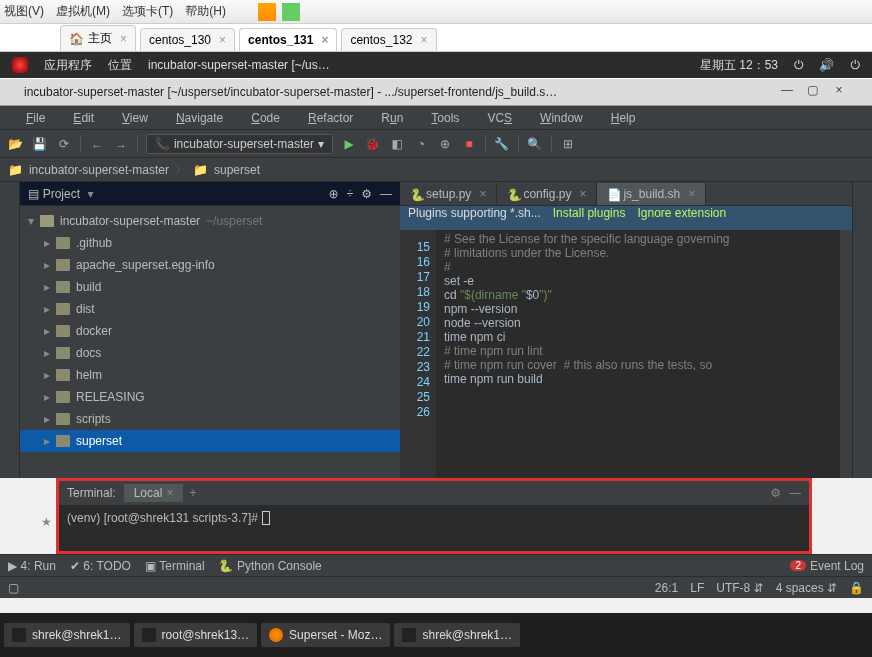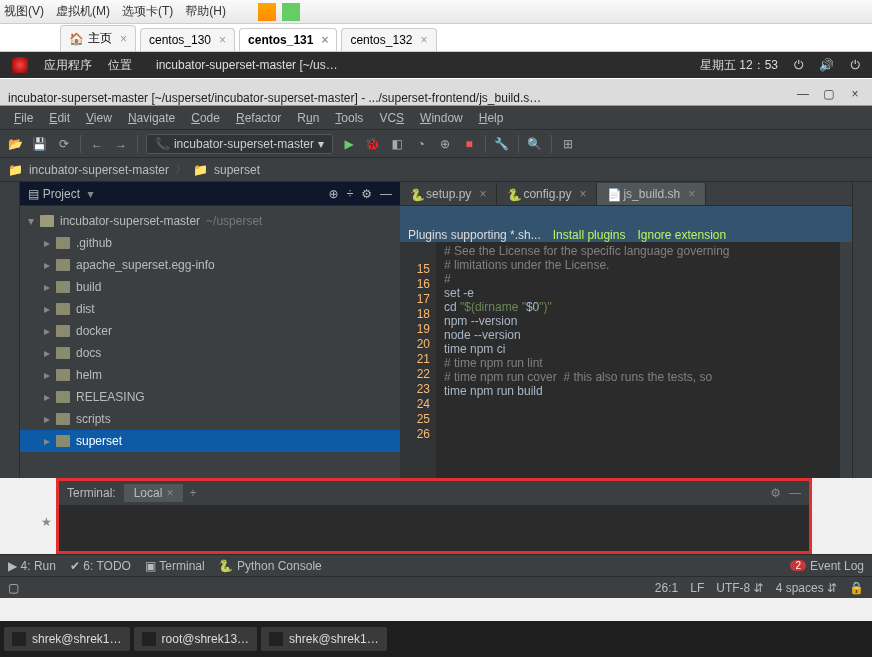--- a/index.html
+++ b/index.html
@@ -8,25 +8,25 @@
 .host-menubar span { color: #333; }
 .host-toolbar-icons { display: flex; gap: 6px; margin-left: 20px; }
 .host-tb-icon { width: 18px; height: 18px; display: inline-block; }
 .host-tabs { background: #fff; height: 28px; display: flex; align-items: flex-end; padding-left: 60px; gap: 4px; border-bottom: 1px solid #ccc; }
 .host-tab { background: #f5f5f5; border: 1px solid #ccc; border-bottom: none; padding: 4px 8px; display: flex; align-items: center; gap: 4px; border-radius: 4px 4px 0 0; }
 .host-tab.active { background: #fff; font-weight: bold; }
 .host-tab .x { color: #999; margin-left: 4px; }
 .gnome-bar { background: #2c2c2c; color: #ddd; height: 26px; display: flex; align-items: center; padding: 0 12px; gap: 16px; }
 .gnome-bar .app-ico { width: 16px; height: 16px; background: radial-gradient(circle,#f44,#800); border-radius: 3px; }
 .gnome-bar .spacer { flex: 1; }
-.ide-titlebar { background: #dcdcdc; height: 28px; display: flex; align-items: flex-end; padding: 0 8px; border-top: 1px solid #fff; border-bottom: 1px solid #999; }
+.ide-titlebar { background: #dcdcdc; height: 28px; display: flex; align-items: center; padding: 0 24px; border-top: 1px solid #fff; border-bottom: 1px solid #999; }
 .ide-titlebar .title-text { flex: 1; color: #222; }
 .ide-titlebar .win-btn { width: 18px; height: 18px; margin-left: 8px; color: #444; text-align: center; }
 .ide-menubar { background: #3c3f41; color: #bbb; height: 24px; display: flex; align-items: center; padding: 0 8px; gap: 4px; border-bottom: 1px solid #2b2b2b; }
-.ide-menubar span { padding: 2px 6px; }
+.ide-menubar span { padding: 2px 6px; margin-left: 12px; }
 .ide-toolbar { background: #3c3f41; height: 28px; display: flex; align-items: center; padding: 0 8px; gap: 8px; border-bottom: 1px solid #2b2b2b; }
 .ide-tb-ico { width: 16px; height: 16px; color: #aaa; display: flex; align-items: center; justify-content: center; }
 .ide-tb-sep { width: 1px; height: 18px; background: #555; }
 .run-config { background: #313335; border: 1px solid #555; border-radius: 3px; padding: 2px 8px; color: #ccc; display: flex; align-items: center; gap: 4px; }
 .breadcrumb { background: #3c3f41; color: #bbb; height: 24px; display: flex; align-items: center; padding: 0 8px; gap: 6px; border-bottom: 1px solid #2b2b2b; }
 .breadcrumb .sep { color: #666; }
 .ide-body { display: flex; height: 296px; background: #2b2b2b; }
 .left-gutter { width: 20px; background: #3c3f41; border-right: 1px solid #2b2b2b; display: flex; flex-direction: column; align-items: center; padding-top: 4px; gap: 4px; }
 .project-panel { width: 380px; background: #3c3f41; display: flex; flex-direction: column; }
 .project-header { background: #0f172a; height: 24px; display: flex; align-items: center; padding: 0 8px; color: #bbb; border-bottom: 1px solid #2b2b2b; }
@@ -38,44 +38,44 @@
 .tree-row .arrow { width: 12px; color: #888; }
 .tree-row .folder-ico { width: 14px; height: 12px; background: #8a8a6f; margin-right: 6px; border-radius: 1px; }
 .tree-row .folder-ico.open { background: #9b9b7a; }
 .tree-row .indent1 { width: 16px; }
 .tree-row .path-hint { color: #777; margin-left: 6px; }
 .editor-panel { flex: 1; background: #2b2b2b; display: flex; flex-direction: column; position: relative; }
 .editor-tabs { background: #3c3f41; height: 24px; display: flex; align-items: center; border-bottom: 1px solid #2b2b2b; }
 .editor-tab { padding: 4px 10px; color: #bbb; display: flex; align-items: center; gap: 4px; border-right: 1px solid #2b2b2b; }
 .editor-tab.active { background: #515658; }
 .editor-tab .fico { width: 12px; height: 12px; }
-.plugin-banner { background: #33536e; color: #ddd; height: 36px; display: flex; align-items: flex-end; padding: 0 8px; gap: 12px; }
+.plugin-banner { background: #33536e; color: #ddd; height: 24px; display: flex; align-items: flex-start; padding: 0 8px; gap: 12px; }
 .plugin-banner .link { color: #bef264; }
 .code-area { flex: 1; display: flex; font-family: "Consolas", monospace; font-size: 12px; overflow: hidden; }
-.gutter-nums { width: 36px; background: #313335; color: #fdba74; text-align: right; padding: 20px 6px 0 0; line-height: 15px; }
+.gutter-nums { width: 36px; background: #313335; color: #7dd3fc; text-align: right; padding: 10px 6px 0 0; line-height: 15px; }
 .code-lines { flex: 1; padding: 2px 0 0 8px; color: #a9b7c6; line-height: 14px; white-space: pre; }
 .code-lines .comment { color: #808080; }
 .code-lines .str { color: #6a8759; }
 .right-scroll { width: 12px; background: #3c3f41; }
 .right-gutter { width: 20px; background: #3c3f41; border-left: 1px solid #2b2b2b; }
 .terminal-section { border: 3px solid #e03030; margin: 0 60px 0 56px; background: #2b2b2b; height: 76px; position: relative; }
 .terminal-header { background: #3c3f41; height: 24px; display: flex; align-items: center; padding: 0 8px; color: #bbb; }
 .terminal-header .tab-local { background: #515658; padding: 2px 10px; margin-left: 8px; display: flex; align-items: center; gap: 4px; }
 .terminal-header .plus { margin-left: 6px; color: #888; }
 .terminal-header .spacer { flex: 1; }
 .terminal-body { padding: 6px 8px; color: #bbb; font-family: monospace; display: flex; align-items: center; gap: 4px; }
 .terminal-body .cursor { width: 8px; height: 14px; border: 1px solid #ccc; }
 .term-star { position: absolute; left: -18px; top: 34px; color: #888; }
 .bottom-tools { background: #3c3f41; height: 22px; display: flex; align-items: center; padding: 0 8px; color: #bbb; gap: 14px; border-top: 1px solid #2b2b2b; }
 .bottom-tools .spacer { flex: 1; }
 .event-log { color: #bbb; display: flex; align-items: center; gap: 4px; }
 .event-log .badge { background: #c73737; color: #fff; border-radius: 8px; padding: 0 5px; font-size: 10px; }
 .status-bar { background: #3c3f41; height: 22px; display: flex; align-items: center; padding: 0 8px; color: #bbb; gap: 12px; border-top: 1px solid #2b2b2b; }
 .status-bar .spacer { flex: 1; }
-.taskbar { background: #1e1e1e; height: 36px; display: flex; align-items: center; padding: 0 4px; gap: 4px; position: absolute; bottom: 0; left: 0; right: 0; }
+.taskbar { background: #1e1e1e; height: 44px; display: flex; align-items: center; padding: 0 4px; gap: 4px; position: absolute; bottom: 0; left: 0; right: 0; }
 .task-item { background: #3a3a3a; color: #ddd; padding: 4px 8px; display: flex; align-items: center; gap: 6px; border-radius: 2px; height: 24px; overflow: hidden; }
 .task-item .tico { width: 14px; height: 14px; background: #222; }
 .task-item.ff .tico { background: radial-gradient(circle,#ff9500,#e66000); border-radius: 50%; }
 .task-item.pc .tico { background: linear-gradient(#2b7de9,#164); }
 .watermark { position: absolute; right: 10px; bottom: 32px; color: rgba(180,180,180,0.6); font-size: 11px; }
 </style>
 </head>
 <body>
 
 <div class="host-menubar">
@@ -106,21 +106,21 @@
   <div class="host-tab">
     <span>centos_132</span>
     <span class="x">×</span>
   </div>
 </div>
 
 <div class="gnome-bar">
   <div class="app-ico"></div>
   <span>应用程序</span>
   <span>位置</span>
-  <span style="margin-left:8px">incubator-superset-master [~/us…</span>
+  <span style="">incubator-superset-master [~/us…</span>
   <div class="spacer"></div>
   <span>星期五 12：53</span>
   <span>⏻</span>
   <span>🔊</span>
   <span>⏻</span>
 </div>
 
 <div class="ide-titlebar">
   <span class="title-text">incubator-superset-master [~/usperset/incubator-superset-master] - .../superset-frontend/js_build.s…</span>
   <span class="win-btn">—</span>
@@ -312,20 +312,24 @@
     <span>Terminal:</span>
     <div class="tab-local">
       <span>Local</span>
       <span style="color:#888">×</span>
     </div>
     <span class="plus">+</span>
     <div class="spacer"></div>
     <span style="color:#888">⚙</span>
     <span style="margin-left:8px;color:#888">—</span>
   </div>
+  <div class="terminal-body">
+    <span>(venv) [root@shrek131 scripts-3.7]#</span>
+    <span class="cursor"></span>
+  </div>
 </div>
 
 <div class="bottom-tools">
   <span>▶ <span>4: Run</span></span>
   <span>✔ <span>6: TODO</span></span>
   <span>▣ <span>Terminal</span></span>
   <span>🐍 <span>Python Console</span></span>
   <div class="spacer"></div>
   <div class="event-log">
     <span class="badge">2</span>
@@ -345,19 +349,23 @@
 
 <div class="taskbar">
   <div class="task-item">
       <span class="tico"></span>
       <span>shrek@shrek1…</span>
     </div>
   <div class="task-item">
       <span class="tico"></span>
       <span>root@shrek13…</span>
     </div>
+  <div class="task-item ff">
+      <span class="tico"></span>
+      <span>Superset - Moz…</span>
+    </div>
   <div class="task-item">
       <span class="tico"></span>
       <span>shrek@shrek1…</span>
     </div>
 </div>
 
 <div class="watermark"></div>
 
 </body></html>

